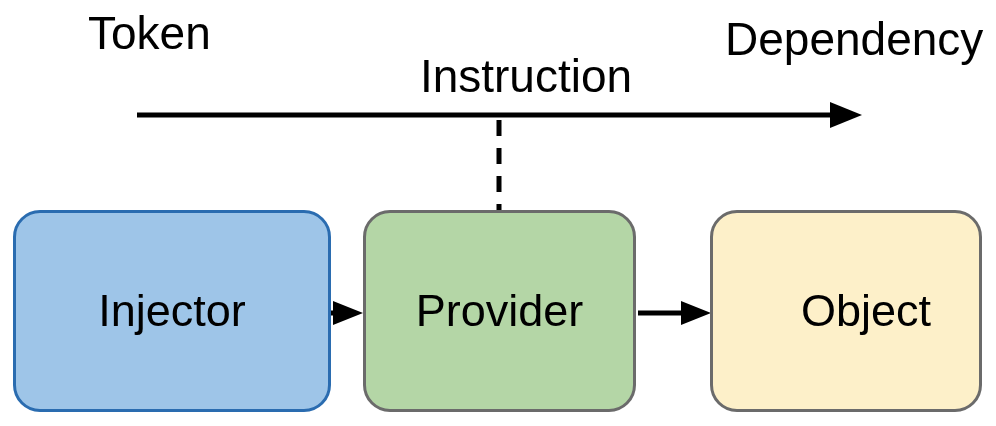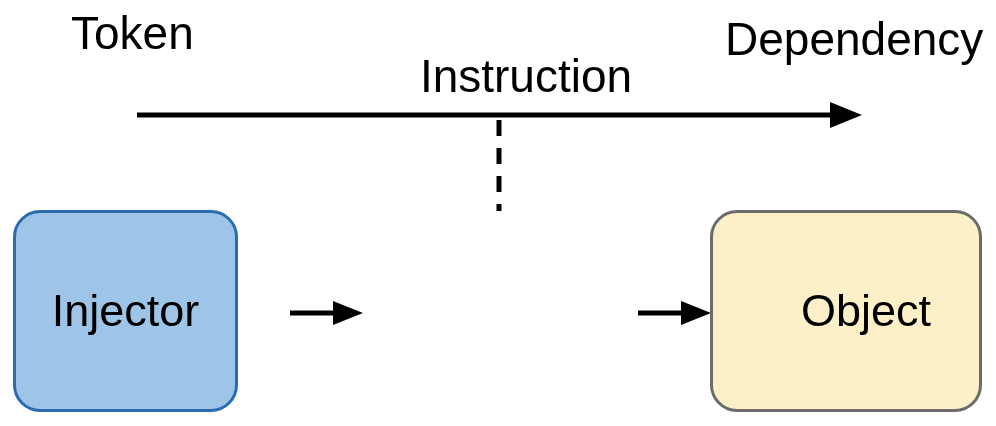--- a/index.html
+++ b/index.html
@@ -19,38 +19,38 @@
     pointer-events: none;
   }
 
   .top-label {
     position: absolute;
     font-size: 46px;
     line-height: 1.15;
     color: #000000;
     white-space: nowrap;
   }
-  #token-label { left: 71px; top: 7px; }
+  #token-label { left: 88px; top: 7px; }
   #dependency-label { left: 725px; top: 13px; }
   #instruction-label { left: 494px; top: 50px; transform: translateX(-50%); margin-left: 32px; }
 
   .node {
     position: absolute;
     top: 210px;
     height: 202px;
     box-sizing: border-box;
     border: 3px solid #666666;
     border-radius: 27px;
     display: flex;
     align-items: center;
     justify-content: center;
     font-size: 45px;
     color: #000000;
   }
-  #node-injector { left: 13px;  width: 225px; }
+  #node-injector { left: 13px;  width: 318px; }
   #node-provider { left: 363px; width: 273px; }
   #node-object   { left: 710px; width: 272px; }
 
   .node-label { white-space: nowrap; }
 
   .connector-line { stroke-width: 5; }
   .connector-dashed { stroke-width: 5; stroke-dasharray: 16 12; }
 </style>
 </head>
 <body>
@@ -74,18 +74,21 @@
     <polygon points="363,313 333,301 333,325" style="fill: rgb(0, 0, 0);"></polygon>
 
     <line class="connector-line" x1="638" y1="313" x2="688" y2="313" style="stroke: rgb(0, 0, 0);"></line>
     <polygon points="711,313 681,301 681,325" style="fill: rgb(0, 0, 0);"></polygon>
   </svg>
 
   <div class="node" id="node-injector" style="background-color: rgb(158, 197, 232); border-color: rgb(42, 108, 176);">
     <span class="node-label">Injector</span>
   </div>
 
+  <div class="node" id="node-provider" style="background-color: rgb(180, 214, 166); border-color: rgb(107, 107, 107);">
+    <span class="node-label">Provider</span>
+  </div>
 
   <div class="node" id="node-object" style="background-color: rgb(253, 240, 201); border-color: rgb(107, 107, 107); padding-left: 40px;">
     <span class="node-label">Object</span>
   </div>
 
 </div>
 
 </body></html>

